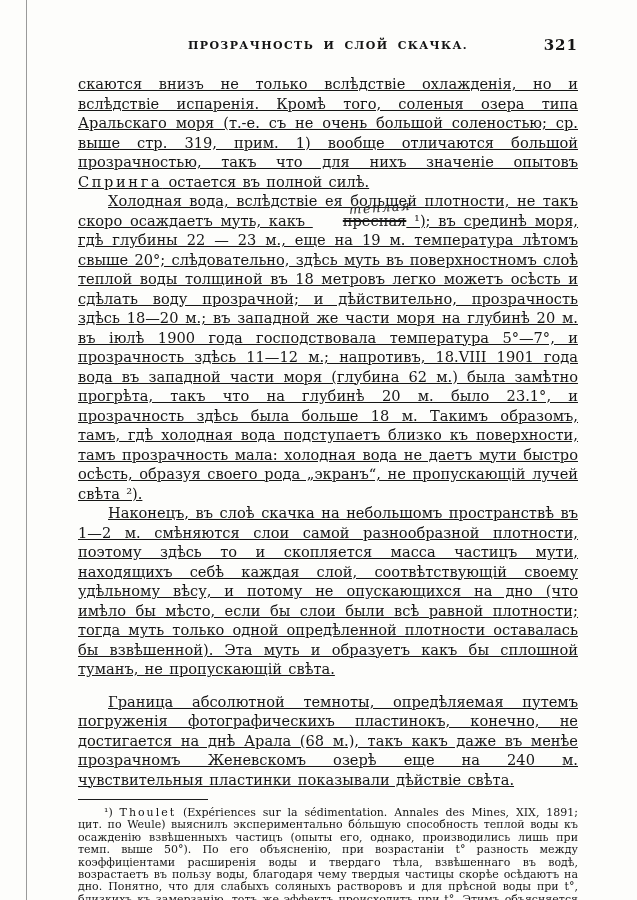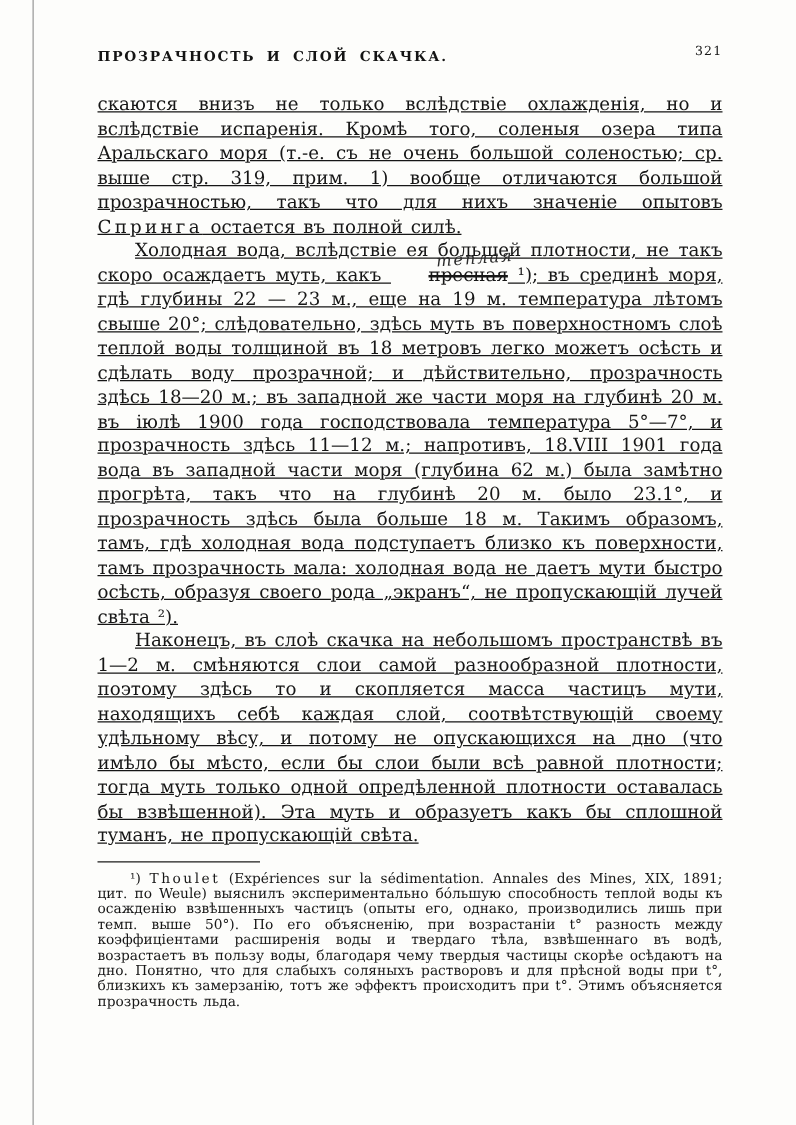--- a/index.html
+++ b/index.html
@@ -5,25 +5,25 @@
   html,body{margin:0;padding:0;}
   body{
     width:637px;height:900px;position:relative;overflow:hidden;
     background:#fdfdfb;color:#161616;
     font-family:"DejaVu Serif","Liberation Serif",serif;
   }
   .edge-line{position:absolute;left:26px;top:0;bottom:0;width:1px;background:#9a9a9a;}
   .content{position:absolute;left:78px;top:36px;width:500px;}
   .header{position:relative;height:16px;margin-bottom:22px;}
   .header .title{
-    text-align:left;font-size:11px;font-weight:bold;letter-spacing:1.4px;
+    text-align:center;font-size:11px;font-weight:bold;letter-spacing:1.4px;
     word-spacing:4px;color:#141414;padding-top:3px;
   }
   .header .pagenum{
-    position:absolute;right:0;top:0;font-size:10px;font-weight:normal;letter-spacing:1px;
+    position:absolute;right:0;top:0;font-size:15px;font-weight:bold;letter-spacing:1px;
   }
   .bodytext p{
     margin:0;font-size:14.6px;line-height:19.5px;text-align:justify;
     word-spacing:1.6px;
     text-decoration:underline;
   }
   .bodytext p.indent{text-indent:30px;}
   .bodytext p.gap{margin-top:13px;}
   .sperr{letter-spacing:2.6px;}
   .strike{text-decoration:line-through;text-decoration-thickness:1.5px;}
@@ -51,20 +51,21 @@
 
   <div class="header">
     <div class="title">ПРОЗРАЧНОСТЬ И СЛОЙ СКАЧКА.</div>
     <div class="pagenum">321</div>
   </div>
 
   <div class="bodytext">
     <p>скаются внизъ не только вслѣдствіе охлажденія, но и вслѣдствіе испаренія. Кромѣ того, соленыя озера типа Аральскаго моря (т.-е. съ не очень большой соленостью; ср. выше стр. 319, прим. 1) вообще отличаются большой прозрачностью, такъ что для нихъ значеніе опытовъ <span class="sperr">Спринга</span> остается въ полной силѣ.</p>
     <p class="indent">Холодная вода, вслѣдствіе ея большей плотности, не такъ скоро осаждаетъ муть, какъ <span class="corr"><span class="hand">теплая</span><span class="strike">пресная</span></span> ¹); въ срединѣ моря, гдѣ глубины 22 — 23 м., еще на 19 м. температура лѣтомъ свыше 20°; слѣдовательно, здѣсь муть въ поверхностномъ слоѣ теплой воды толщиной въ 18 метровъ легко можетъ осѣсть и сдѣлать воду прозрачной; и дѣйствительно, прозрачность здѣсь 18—20 м.; въ западной же части моря на глубинѣ 20 м. въ іюлѣ 1900 года господствовала температура 5°—7°, и прозрачность здѣсь 11—12 м.; напротивъ, 18.VIII 1901 года вода въ западной части моря (глубина 62 м.) была замѣтно прогрѣта, такъ что на глубинѣ 20 м. было 23.1°, и прозрачность здѣсь была больше 18 м. Такимъ образомъ, тамъ, гдѣ холодная вода подступаетъ близко къ поверхности, тамъ прозрачность мала: холодная вода не даетъ мути быстро осѣсть, образуя своего рода „экранъ“, не пропускающій лучей свѣта ²).</p>
     <p class="indent">Наконецъ, въ слоѣ скачка на небольшомъ пространствѣ въ 1—2 м. смѣняются слои самой разнообразной плотности, поэтому здѣсь то и скопляется масса частицъ мути, находящихъ себѣ каждая слой, соотвѣтствующій своему удѣльному вѣсу, и потому не опускающихся на дно (что имѣло бы мѣсто, если бы слои были всѣ равной плотности; тогда муть только одной опредѣленной плотности оставалась бы взвѣшенной). Эта муть и образуетъ какъ бы сплошной туманъ, не пропускающій свѣта.</p>
+    <p class="indent gap">Граница абсолютной темноты, опредѣляемая путемъ погруженія фотографическихъ пластинокъ, конечно, не достигается на днѣ Арала (68 м.), такъ какъ даже въ менѣе прозрачномъ Женевскомъ озерѣ еще на 240 м. чувствительныя пластинки показывали дѣйствіе свѣта.</p>
   </div>
 
   <hr class="fn-sep">
 
   <div class="footnotes">
     <p>¹) <span class="sperr">Thoulet</span> (Expériences sur la sédimentation. Annales des Mines, XIX, 1891; цит. по Weule) выяснилъ экспериментально бо́льшую способность теплой воды къ осажденію взвѣшенныхъ частицъ (опыты его, однако, производились лишь при темп. выше 50°). По его объясненію, при возрастаніи t° разность между коэффиціентами расширенія воды и твердаго тѣла, взвѣшеннаго въ водѣ, возрастаетъ въ пользу воды, благодаря чему твердыя частицы скорѣе осѣдаютъ на дно. Понятно, что для слабыхъ соляныхъ растворовъ и для прѣсной воды при t°, близкихъ къ замерзанію, тотъ же эффектъ происходитъ при  t°. Этимъ объясняется прозрачность льда.</p>
 
   </div>
 
 </div>

